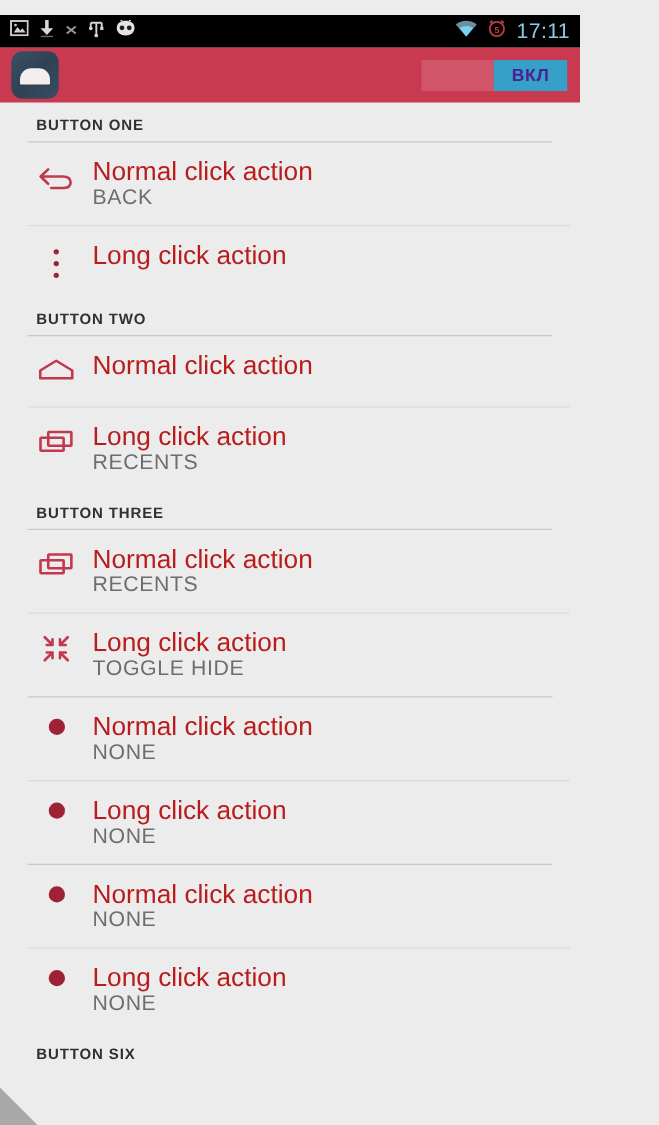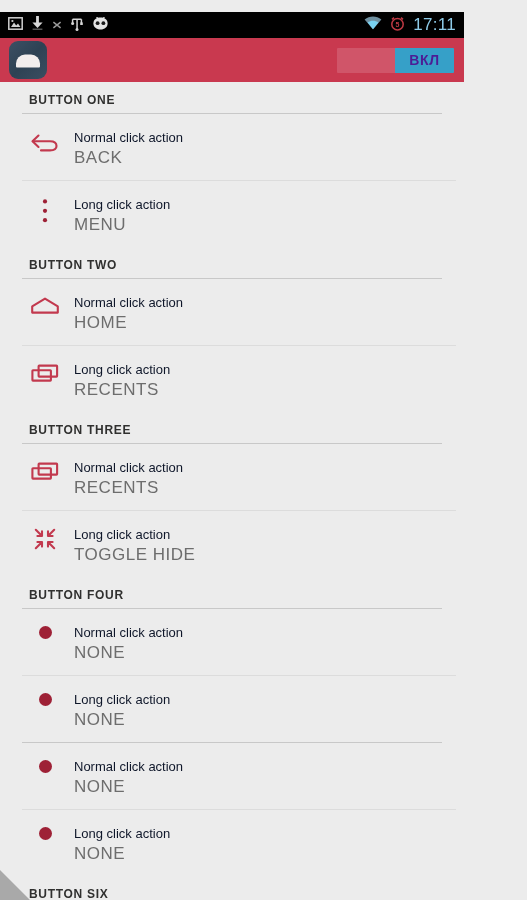--- a/index.html
+++ b/index.html
@@ -85,21 +85,21 @@
     min-height:56px;
     position:relative;
   }
   .row-icon{
     flex:0 0 34px; width:34px;
     display:flex; align-items:center; justify-content:center;
     padding-top:4px;
   }
   .row-text{ padding-left:12px; }
   .row-title{
-    font-size:13px; color:#0f172a; line-height:21px;
+    font-size:21px; color:#b91c1c; line-height:21px;
     font-weight:400;
   }
   .row-sub{
     font-size:17px; color:#6d6d6d; line-height:18px;
     letter-spacing:0.5px; margin-top:1px;
   }
   .row-divider{
     height:1px; background:#dcdcdc;
     margin-left:22px; margin-right:8px;
   }
@@ -214,34 +214,32 @@
       <div class="row">
         <div class="row-icon">
           <svg width="8" height="26" viewBox="0 0 8 26">
             <circle class="ico-fill" cx="4" cy="3.4" r="2.1"></circle>
             <circle class="ico-fill" cx="4" cy="12.8" r="2.1"></circle>
             <circle class="ico-fill" cx="4" cy="22.2" r="2.1"></circle>
           </svg>
         </div>
         <div class="row-text">
           <div class="row-title">Long click action</div>
-          <div class="row-sub">MENU</div>
         </div>
       </div>
       <div class="section-header">BUTTON TWO</div>
       <div class="section-rule"></div>
       <div class="row">
         <div class="row-icon">
           <svg width="30" height="20" viewBox="0 0 30 20">
             <path class="ico-stroke" d="M2.2 16.6 L2.2 10.4 L15 2.6 L27.8 10.4 L27.8 16.6 Z" stroke-linejoin="round"></path>
           </svg>
         </div>
         <div class="row-text">
           <div class="row-title">Normal click action</div>
-          <div class="row-sub">HOME</div>
         </div>
       </div>
       <div class="row-divider"></div>
       <div class="row">
         <div class="row-icon">
           <svg width="30" height="20" viewBox="0 0 30 20">
             <rect class="ico-stroke" x="8.6" y="2.6" width="18.5" height="11" rx="0.6"></rect>
             <rect class="ico-stroke" x="2.4" y="7.2" width="18.5" height="10.4" rx="0.6" fill="#ececec"></rect>
           </svg>
         </div>
@@ -272,21 +270,20 @@
             <path class="ico-stroke" d="M20.2 1.8 L14 8 M14 8 L14 3.4 M14 8 L18.6 8" stroke-linecap="round"></path>
             <path class="ico-stroke" d="M1.8 20.2 L8 14 M8 14 L8 18.6 M8 14 L3.4 14" stroke-linecap="round"></path>
             <path class="ico-stroke" d="M20.2 20.2 L14 14 M14 14 L14 18.6 M14 14 L18.6 14" stroke-linecap="round"></path>
           </svg>
         </div>
         <div class="row-text">
           <div class="row-title">Long click action</div>
           <div class="row-sub">TOGGLE HIDE</div>
         </div>
       </div>
-      <div class="section-header">BUTTON FOUR</div>
       <div class="section-rule"></div>
       <div class="row">
         <div class="row-icon">
           <span class="dot"></span>
         </div>
         <div class="row-text">
           <div class="row-title">Normal click action</div>
           <div class="row-sub">NONE</div>
         </div>
       </div>

